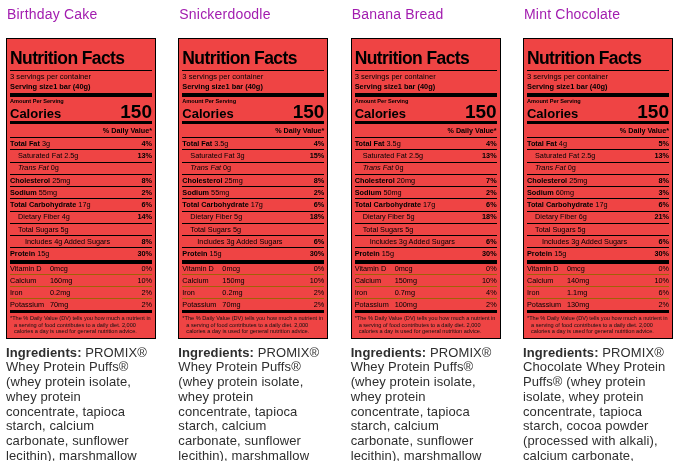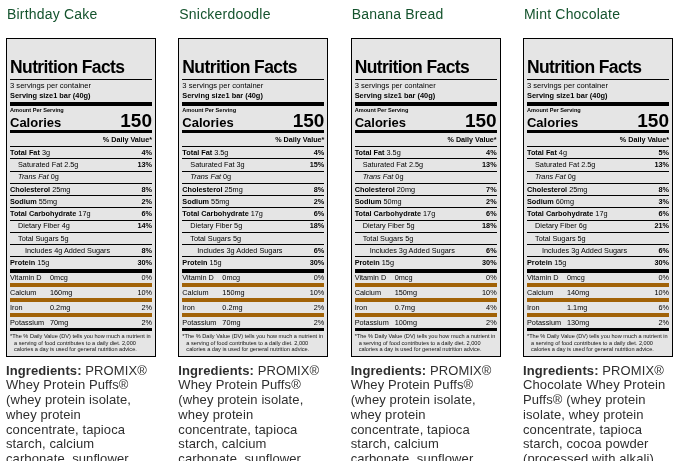--- a/index.html
+++ b/index.html
@@ -7,26 +7,26 @@
   body {
     width:679px; height:461px; overflow:hidden;
     font-family:"Liberation Sans","DejaVu Sans",sans-serif;
     color:#000;
   }
   .page { width:679px; height:461px; padding:4px 6px 0 6px; }
   .panels { display:flex; justify-content:space-between; }
   .panel { width:150px; flex:0 0 150px; }
 
   .flavor-title {
-    font-size:14px; font-weight:400; color:#14532d;
+    font-size:14px; font-weight:400; color:#a21caf;
     letter-spacing:.2px; margin:2px 0 15px 1px; white-space:nowrap;
   }
 
   
-  .nf-box { border:1px solid #000; padding:20px 3px 3px 3px; background:#e5e5e5;margin-top:16px; }
+  .nf-box { border:1px solid #000; padding:11px 3px 3px 3px; background:#ef4444;margin-top:16px; }
   .nf-title {
     font-size:17.5px; font-weight:900; letter-spacing:-0.6px;
     line-height:1.0; padding-bottom:2px; border-bottom:1px solid #000;
     white-space:nowrap;
   }
   .nf-servings { font-size:7.6px; padding:1.5px 0 0.5px 0; }
   .nf-ssrow { display:flex; font-size:7.4px; font-weight:700; padding-bottom:2px; }
   .bar { background:#000; width:100%; }
   .bar-a { height:4px; }
   .bar-b { height:3px; }
@@ -39,21 +39,21 @@
   .nf-row { display:flex; font-size:7.3px; padding:1.8px 0; line-height:1.05; }
   .nf-row .nm { white-space:nowrap; }
   .nf-row .amt { margin-left:2px; white-space:nowrap; }
   .nf-row .dv { margin-left:auto; font-weight:700; }
   .nf-row[data-v="bold"] .nm { font-weight:700; }
   .nf-row[data-v="indent"] { padding-left:8px; }
   .nf-row[data-v="italic"] { padding-left:8px; }
   .nf-row[data-v="italic"] .nm { font-style:italic; }
   .nf-row[data-v="indent2"] { padding-left:15px; }
   .vit-row { display:flex; font-size:7.3px; padding:1.6px 0; line-height:1.05;align-items:center; }
-  .vit-row + .vit-row { border-top:4px solid #a16207; }
+  .vit-row + .vit-row { border-top:1px solid #a16207; }
   .vit-row .vn { width:40px; }
   .vit-row .vd { margin-left:auto; }
   .nf-foot {
     font-size:5.6px; line-height:1.18; color:#111;
     padding:2px 0 0 4px; text-indent:-4px;
   }
 
   
   .ingredients {
     margin-top:7px; font-size:13px; line-height:1.13; color:#2e2e2e;

